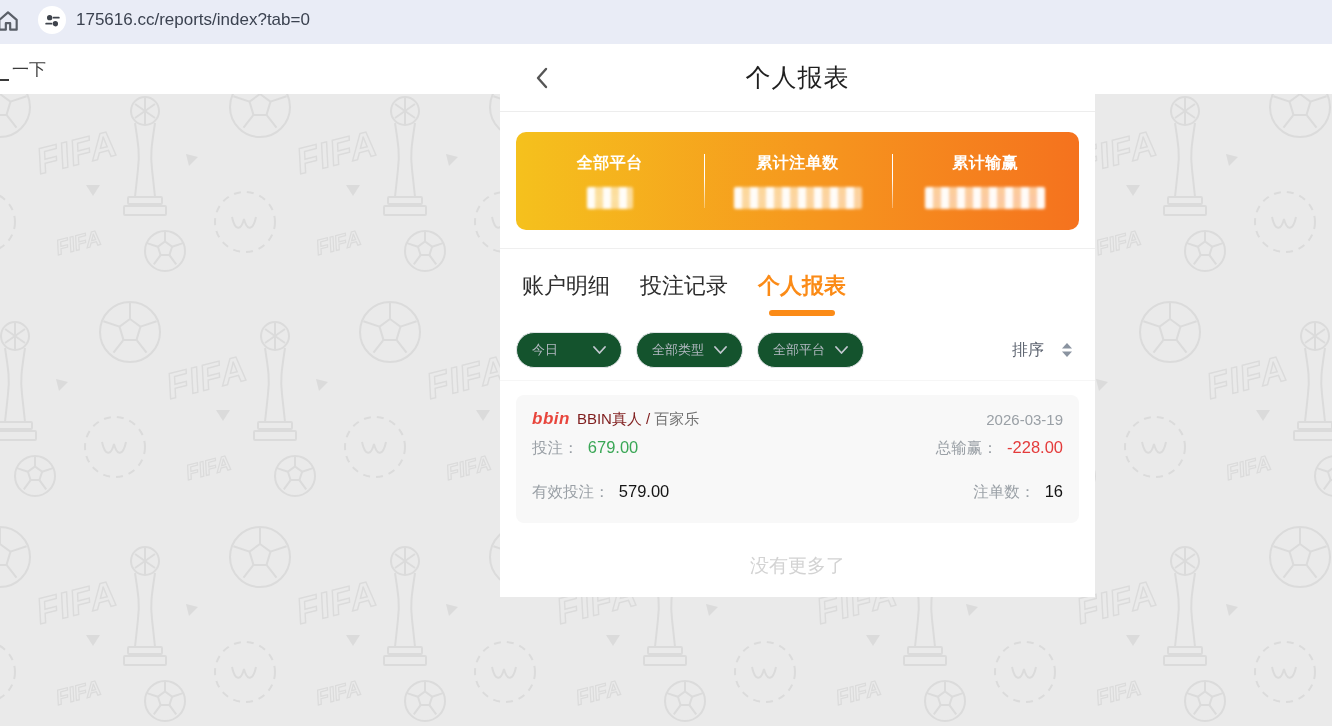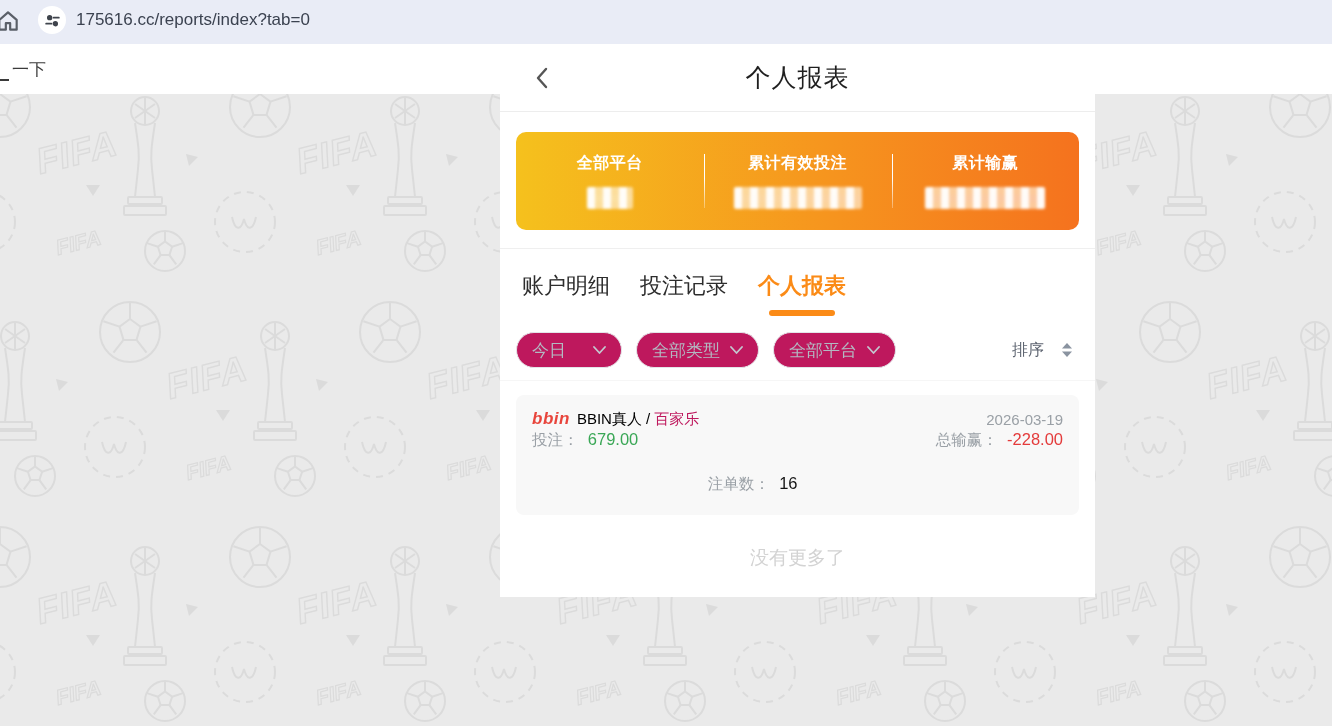--- a/index.html
+++ b/index.html
@@ -51,32 +51,32 @@
 
   .tabs { display:flex; gap:30px; padding:22px 22px 0; }
   .tab { position:relative; font-size:22px; color:#2d2d2d; padding-bottom:15px; cursor:pointer; }
   .tab.active { color:#fb8b17; font-weight:700; }
   .tab-underline { position:absolute; left:50%; bottom:0; transform:translateX(-50%);
     width:66px; height:6px; border-radius:3px; background:#fb8b17; }
 
   .filters { display:flex; align-items:center; gap:14px; padding:16px 16px 12px;
     border-bottom:1px solid #f6f6f6; }
   .pill { height:36px; min-width:106px; padding:0 15px; border:1px solid #e3e5e9;
-    border-radius:18px; background:#be185d; display:flex; align-items:center;
-    justify-content:space-between; gap:10px; color:#b3b9c2; font-size:17px; cursor:pointer; }
+    border-radius:18px; background:#14532d; display:flex; align-items:center;
+    justify-content:space-between; gap:10px; color:#b3b9c2; font-size:13px; cursor:pointer; }
   .sort-btn { margin-left:auto; display:flex; align-items:center; gap:17px;
     color:#5d6470; font-size:16px; cursor:pointer; padding-right:6px; }
 
   .report-card { margin:14px 16px 0; background:#f8f8f8; border-radius:8px;
     padding:14px 16px 20px; }
-  .rc-head { display:flex; align-items:center; font-size:15px; color:#9aa0a6; margin-bottom:1px; }
+  .rc-head { display:flex; align-items:center; font-size:15px; color:#9aa0a6; margin-bottom:9px; }
   .rc-logo { color:#e8453c; font-weight:700; font-style:italic; font-size:17px;
     letter-spacing:0.5px; margin-right:7px; }
-  .rc-provider { color:#000000; margin-right:4px; }
-  .rc-game { color:#be185d;font-family:Liberation Mono, monospace; }
+  .rc-provider { color:#7f1d1d; margin-right:4px; }
+  .rc-game { color:#737373;font-family:Liberation Mono, monospace; }
   .rc-date { margin-left:auto; color:#9aa0a6; }
   .rc-grid { display:grid; grid-template-columns:1fr 1fr; row-gap:23px; font-size:15.5px; }
   .rc-cell { color:#9aa0a6; }
   .rc-cell.right { text-align:right; }
   .rc-val { margin-left:5px; font-size:16.5px; }
   .rc-val.green { color:#3aa756; }
   .rc-val.red { color:#e43b3b; }
   .rc-val.dark { color:#151515; }
 
   .no-more { text-align:center; color:#d3d3d3; font-size:19px; padding:30px 0 40px; }
@@ -778,21 +778,21 @@
       <span class="app-title">个人报表</span>
     </div>
 
     <div class="stats-wrap">
       <div class="stats-card">
         <div class="stat">
           <div class="stat-label">全部平台</div>
           <div class="mosaic w1"></div>
         </div>
         <div class="stat">
-          <div class="stat-label">累计有效投注</div>
+          <div class="stat-label">累计注单数</div>
           <div class="mosaic w2"></div>
         </div>
         <div class="stat">
           <div class="stat-label">累计输赢</div>
           <div class="mosaic w3"></div>
         </div>
         <div class="stat-sep s1"></div>
         <div class="stat-sep s2"></div>
       </div>
     </div>
@@ -843,20 +843,24 @@
       </div>
       <div class="rc-grid">
         <div class="rc-cell">
           <span>投注：</span>
           <span class="rc-val green">679.00</span>
         </div>
         <div class="rc-cell right">
           <span>总输赢：</span>
           <span class="rc-val red">-228.00</span>
         </div>
+        <div class="rc-cell">
+          <span>有效投注：</span>
+          <span class="rc-val dark">579.00</span>
+        </div>
         <div class="rc-cell right">
           <span>注单数：</span>
           <span class="rc-val dark">16</span>
         </div>
       </div>
     </div>
 
     <div class="no-more">没有更多了</div>
 
   </div>

